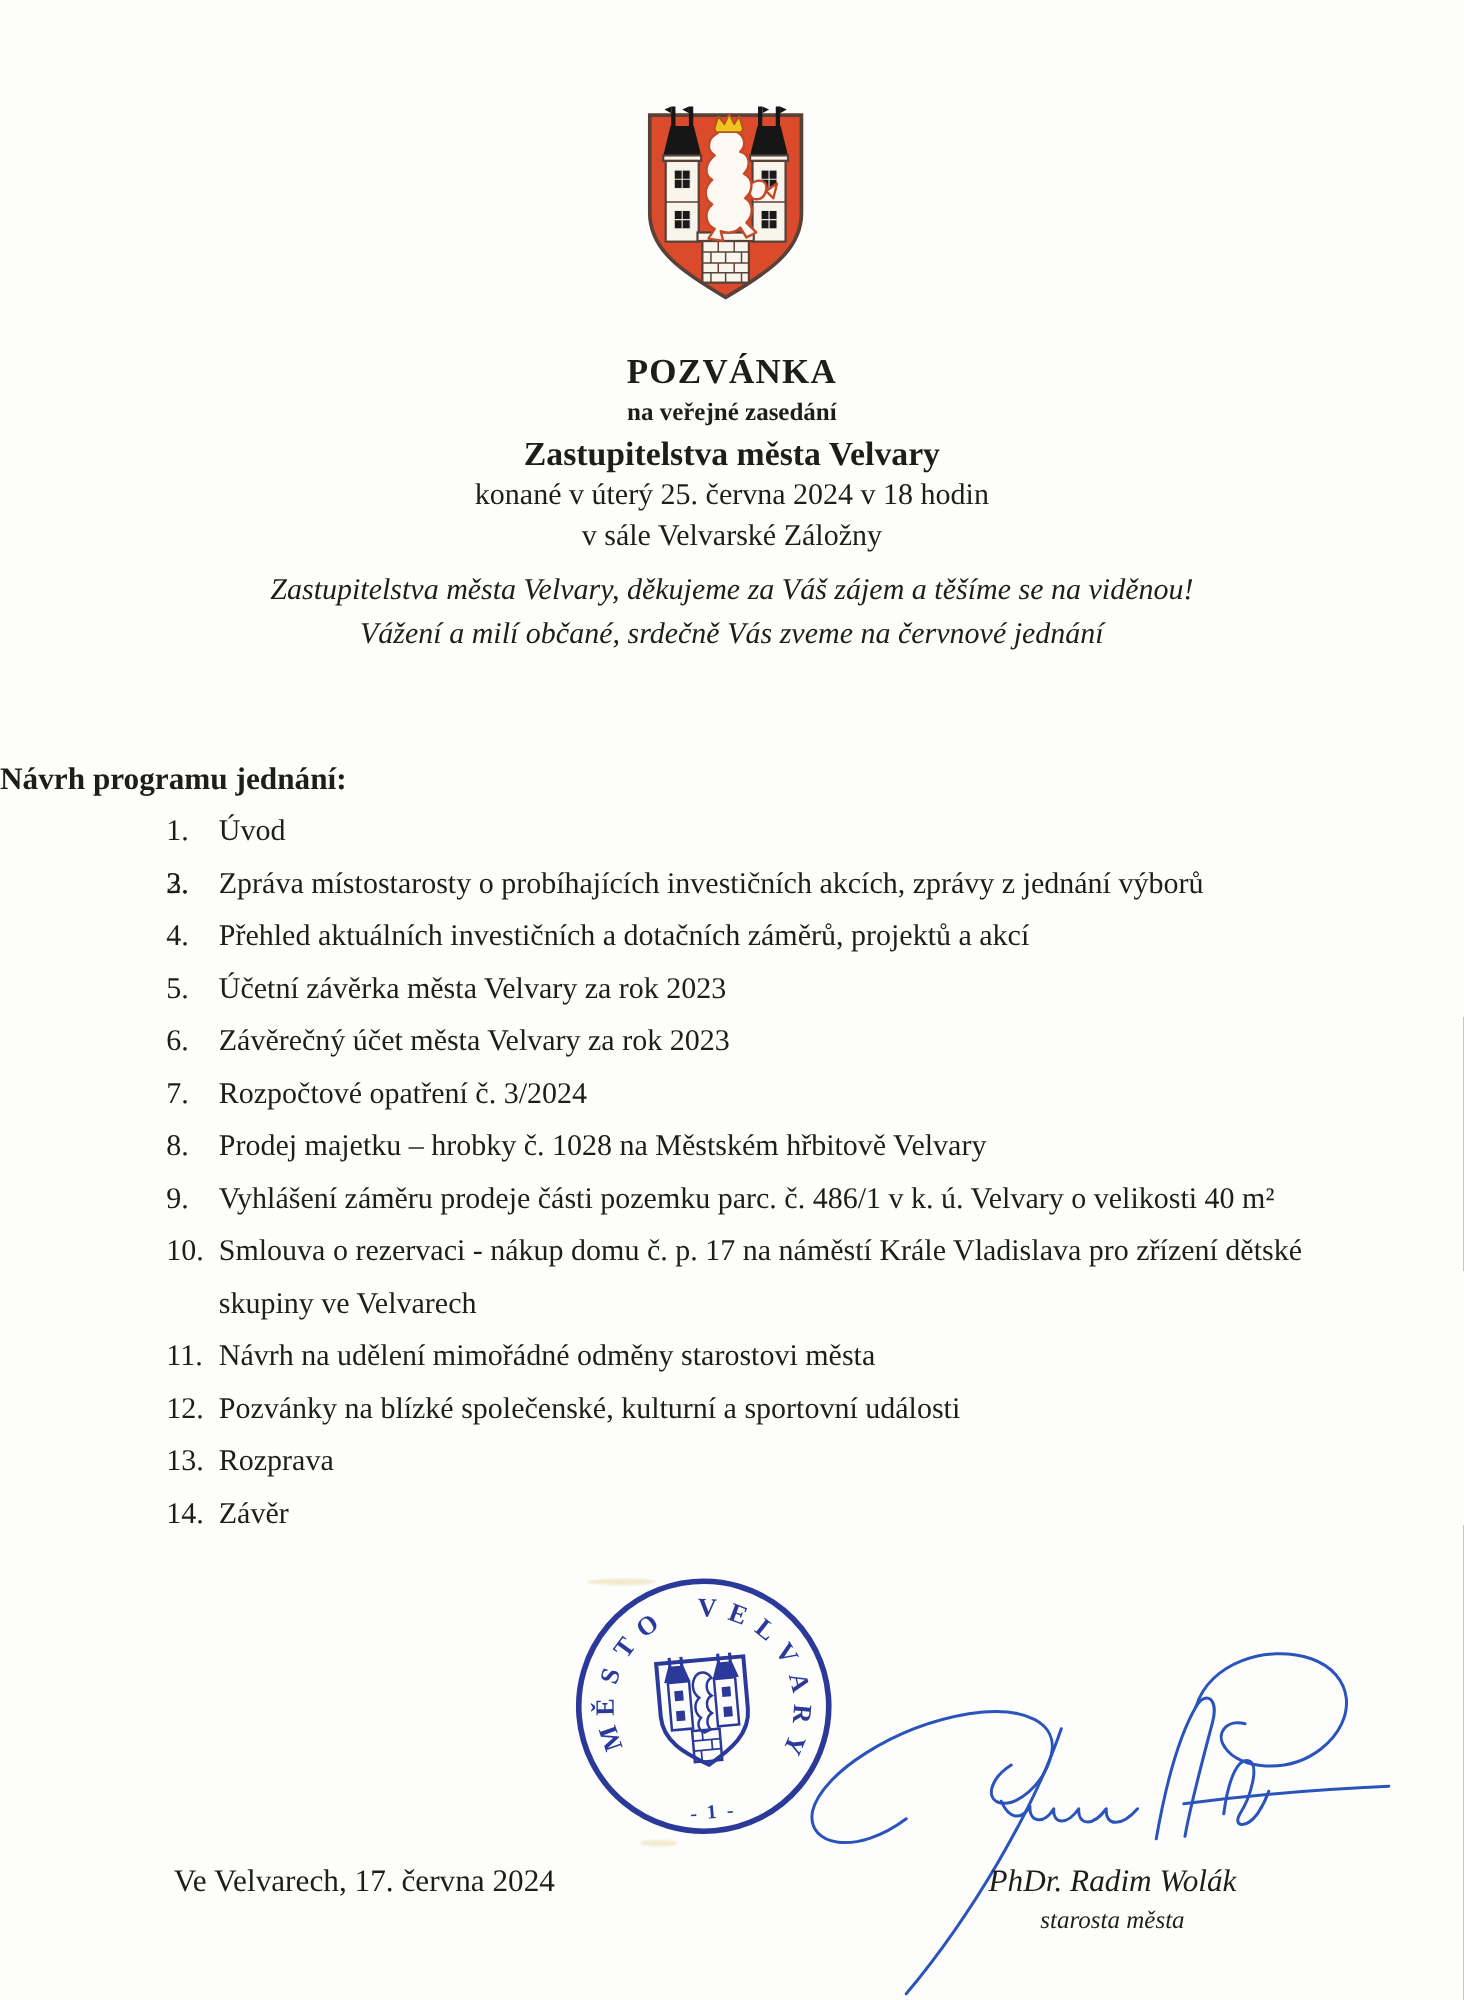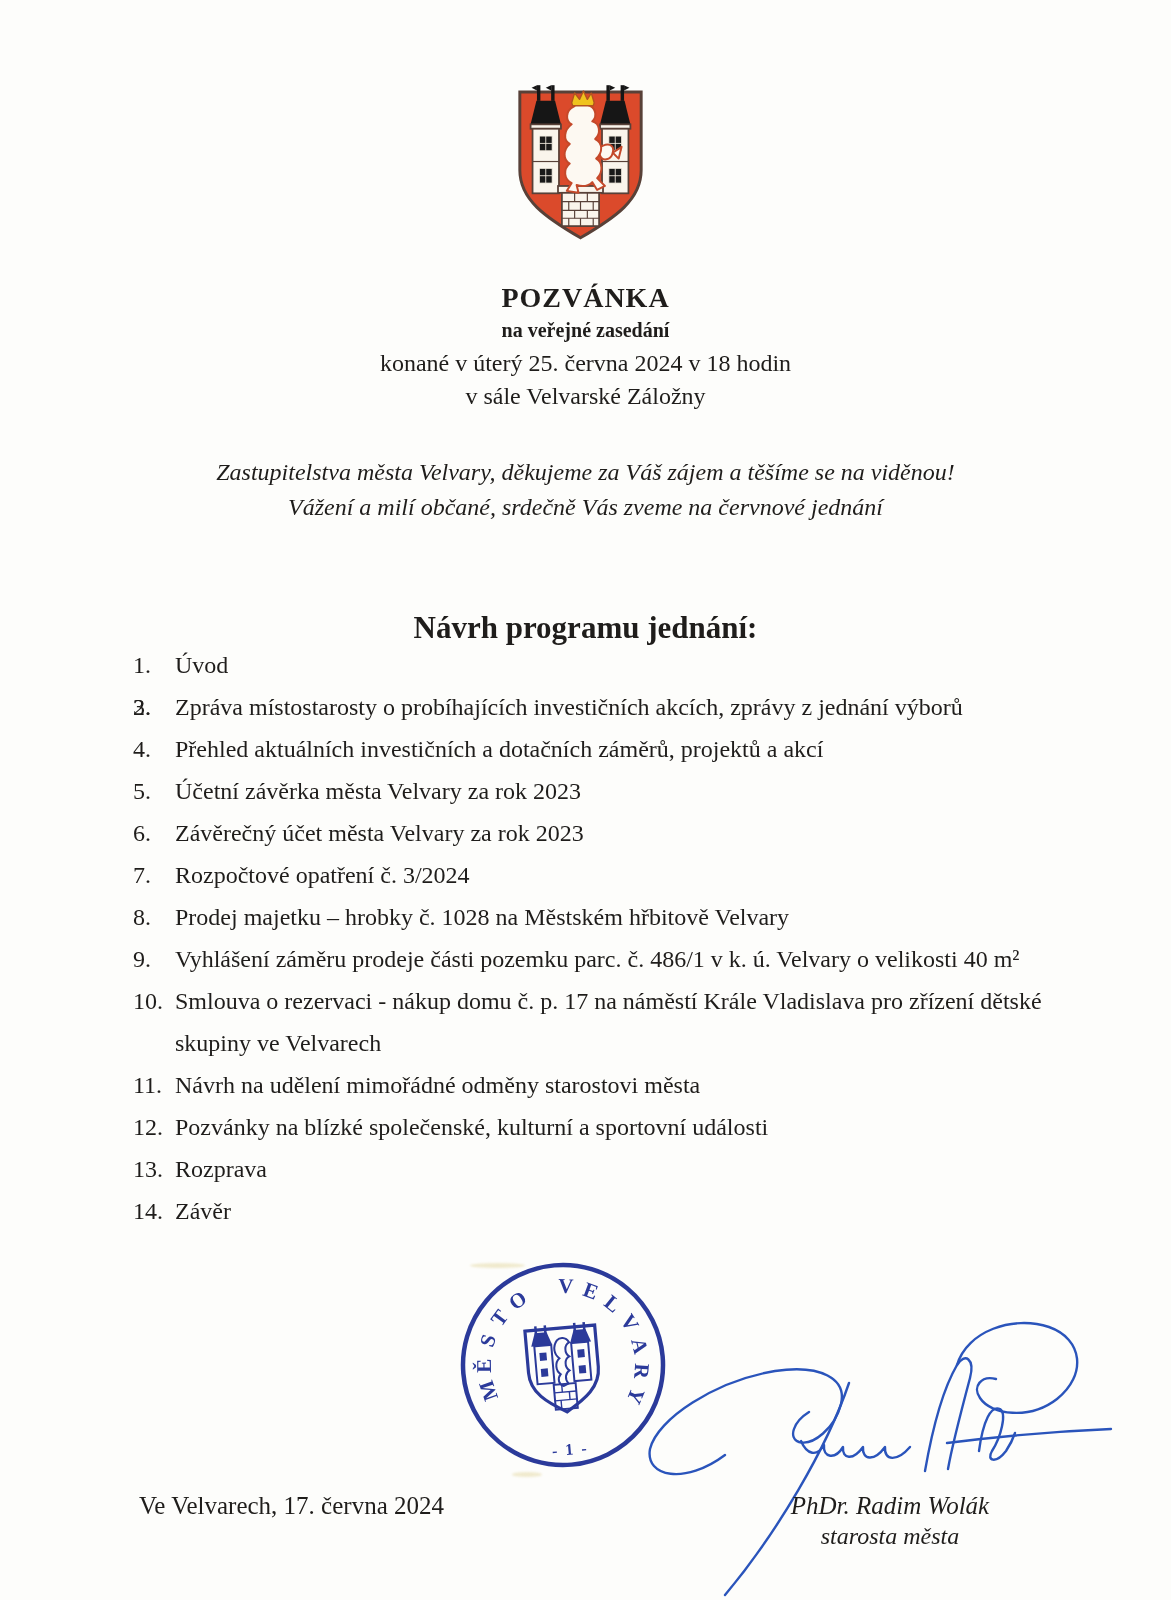--- a/index.html
+++ b/index.html
@@ -37,22 +37,22 @@
   
   .header{position:absolute;left:0;top:281px;width:100%;text-align:center;line-height:33px;}
   .doc-title{font-size:28px;font-weight:bold;letter-spacing:1px;}
   .doc-sub1{font-size:20px;font-weight:bold;}
   .doc-sub2{font-size:27px;font-weight:bold;}
   .doc-when,.doc-where{font-size:24px;}
   
   .greeting{position:absolute;left:0;top:455px;width:100%;text-align:center;
             font-style:italic;font-size:24px;line-height:35px;}
   
-  .prog-heading{position:absolute;left:0;top:610px;width:100%;text-align:center;
-                font-size:31px;font-weight:bold;}
+  .prog-heading{position:absolute;left:0;top:610px;width:100%;text-align:left;
+                font-size:25px;font-weight:bold;}
   .prog-list{position:absolute;left:133px;top:644px;width:915px;
              list-style:none;margin:0;padding:0;font-size:24px;}
   .prog-list li{position:relative;padding-left:42px;line-height:42px;}
   .prog-list .num{position:absolute;left:0;}
   
   .stamp{position:absolute;left:452px;top:1252px;width:222px;height:222px;}
   .stamp .ring{fill:none;stroke:var(--stamp-blue);stroke-width:4.5;}
   .stamp text{fill:var(--stamp-blue);font-family:"Liberation Serif","DejaVu Serif",serif;
               font-weight:bold;}
   .stamp .glyph{font-size:21px;}
@@ -60,21 +60,21 @@
   .stamp .ln{fill:none;stroke:var(--stamp-blue);}
   .stamp .fl{fill:var(--stamp-blue);stroke:none;}
   
   .signature{position:absolute;left:627px;top:1303px;width:490px;height:297px;}
   .signature path{fill:none;stroke:var(--signature-blue);stroke-width:2.4;
                   stroke-linecap:round;stroke-linejoin:round;}
   
   .place-date{position:absolute;left:139px;top:1492px;font-size:25px;}
   .signer{position:absolute;left:740px;top:1490px;width:300px;text-align:center;
           font-size:25px;line-height:31px;font-style:italic;}
-  .signer .role{font-size:24px;}
+  .signer .role{font-size:20px;}
   
   .smudge{position:absolute;background:#d8c77a;opacity:.35;border-radius:50%;filter:blur(1px);}
 </style>
 </head>
 <body>
 
 <div class="page">
 
   <svg class="arms" viewBox="0 0 140 168" aria-hidden="true">
     <path class="shield" d="M8 12 H132 V92 C132 122 106 140 70 161 C34 140 8 122 8 92 Z"></path>
@@ -135,20 +135,21 @@
       <path class="lion" d="M88 70 C98 62 105 66 103 74 C101 82 92 83 90 77 Z"></path>
       <polygon class="lion" points="103,74 112,68 109,80"></polygon>
       <path class="lion" d="M63 27 C55 31 54 41 61 45 C53 51 52 61 59 65 C52 71 52 81 59 85 C52 91 53 101 61 105 L56 113 L68 115 L66 107 C72 109 78 108 82 104 L87 112 L95 108 L87 100 C93 94 93 84 86 80 C93 74 93 64 85 60 C91 54 90 44 82 42 C88 36 85 27 77 25 C72 20 67 23 63 27 Z"></path>
       <polygon class="crown" points="61,23 64,13 69,19.5 73,11 77,19.5 81,13 84,23 83,26 62,26"></polygon>
     </g>
   </svg>
 
   <div class="header">
     <div class="doc-title">POZVÁNKA</div>
     <div class="doc-sub1">na veřejné zasedání</div>
+    <div class="doc-sub2">Zastupitelstva města Velvary</div>
     <div class="doc-when">konané v úterý 25. června 2024 v 18 hodin</div>
     <div class="doc-where">v sále Velvarské Záložny</div>
   </div>
 
   <div class="greeting">
     <div>Zastupitelstva města Velvary, děkujeme za Váš zájem a těšíme se na viděnou!</div>
     <div>Vážení a milí občané, srdečně Vás zveme na červnové jednání</div>
   </div>
 
   <div class="prog-heading">Návrh programu jednání:</div>

